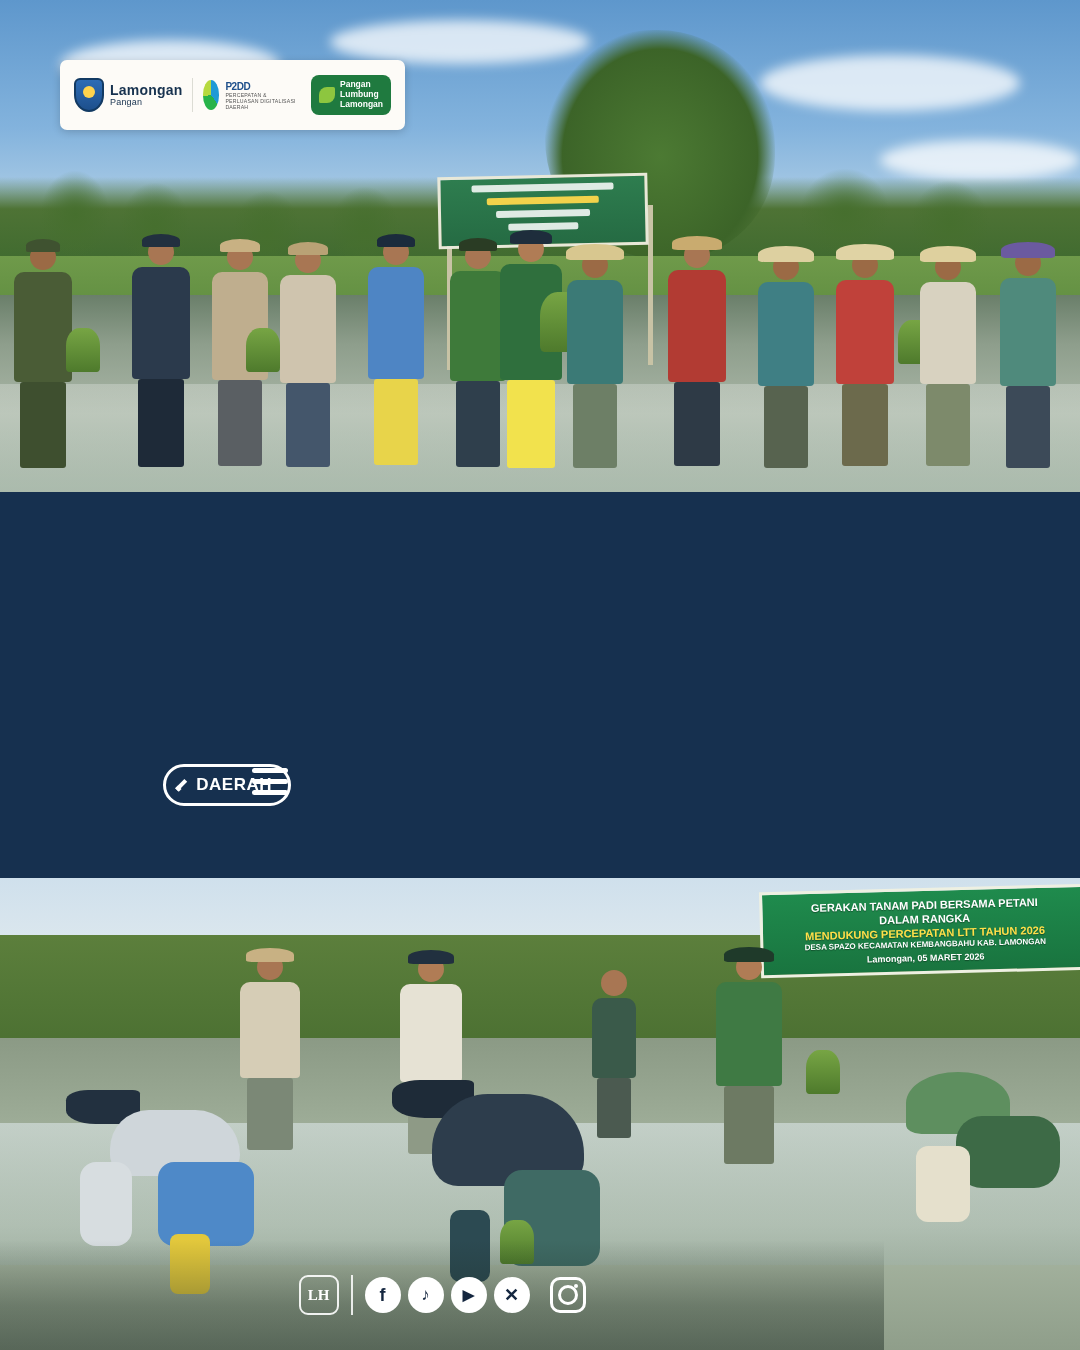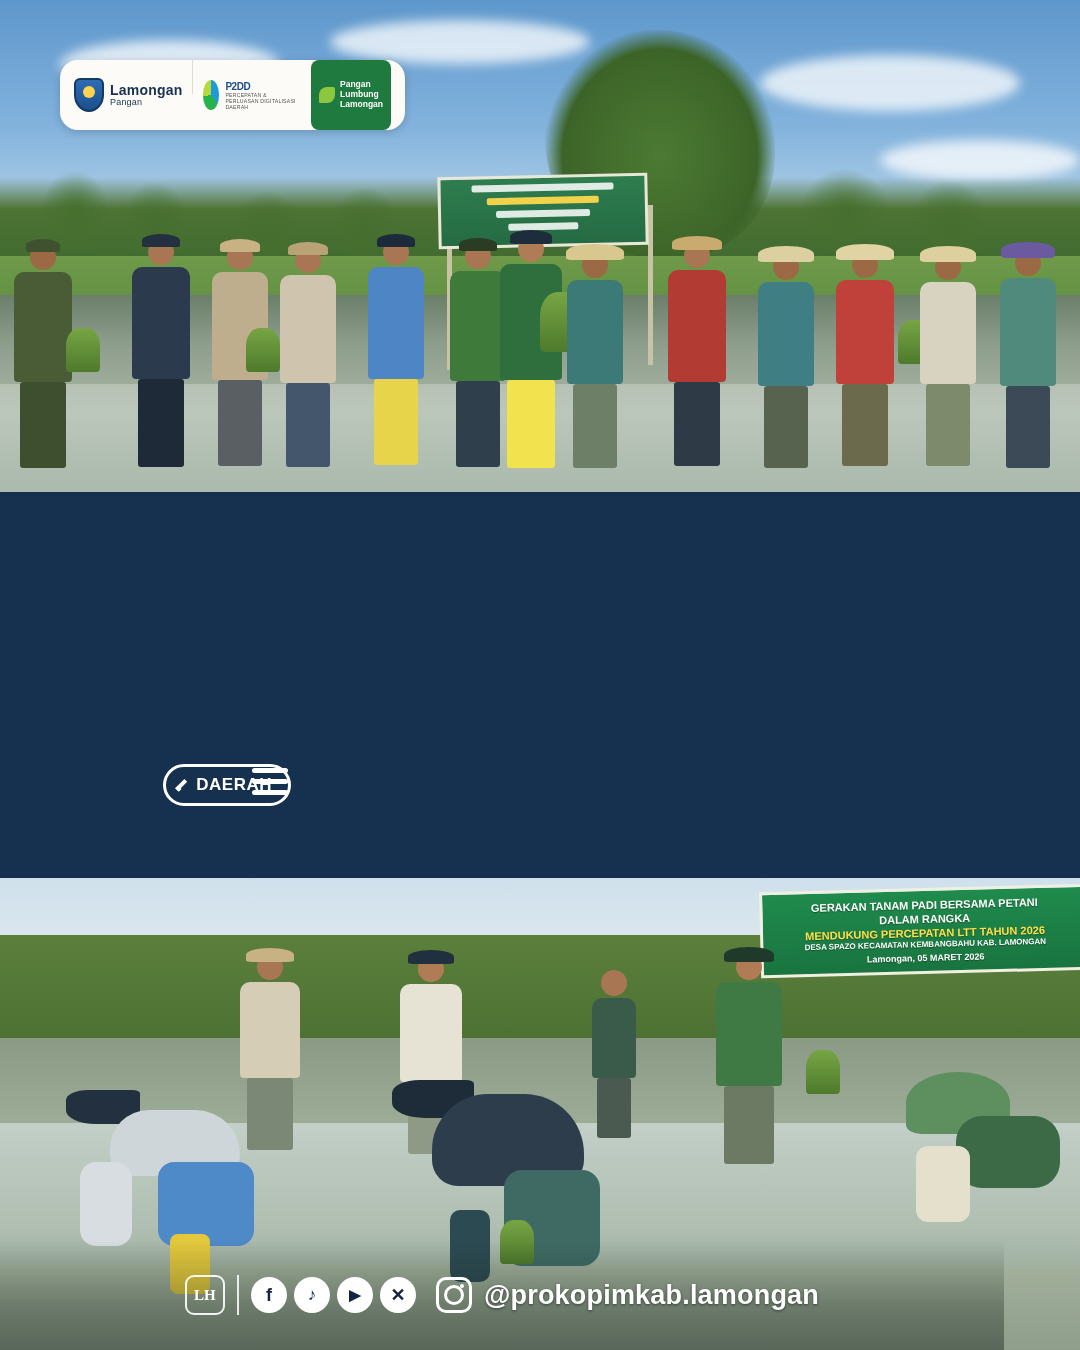--- a/index.html
+++ b/index.html
@@ -82,22 +82,22 @@
   .p-body { width:46px; border-radius:10px 10px 4px 4px; margin:2px auto 0; }
   .p-legs { width:36px; border-radius:3px; margin:0 auto; }
   .bundle { position:absolute; width:34px; height:44px; border-radius:40% 40% 10% 10%;
             background:linear-gradient(180deg,#77a544,#4e7a2c); }
 
   
   .logo-bar {
     position:absolute; left:60px; top:60px;
     width:345px; height:70px;
     background:#fdfbf7;
-    border-radius:18px;
-    display:flex; gap:10px;
+    border-radius:7px;
+    display:flex; align-items:center; gap:10px;
     padding:0 14px;
     box-shadow:0 2px 8px rgba(0,0,0,0.18);
   }
   .logo-item { display:flex; align-items:center; gap:6px; }
   .crest {
     width:30px; height:34px;
     background:linear-gradient(180deg,#2d6cb5,#1d4f8c);
     border:2px solid #123a63;
     border-radius:6px 6px 50% 50%;
     position:relative;
@@ -179,21 +179,21 @@
     padding:8px 10px;
     color:#fff;
     font-size:11px; font-weight:800; text-align:center; line-height:1.25;
     text-shadow:0 1px 1px rgba(0,0,0,.35);
   }
   .banner-bottom .yl { color:#ffe04a; }
   .banner-bottom .date { font-size:9px; font-weight:700; margin-top:3px; }
 
   
   .footer {
-    position:absolute; left:0; bottom:0; width:1004px; height:110px;
+    position:absolute; left:0; bottom:0; width:884px; height:110px;
     display:flex; align-items:center; justify-content:center; gap:12px;
     background:linear-gradient(180deg, rgba(20,35,25,0) 0%, rgba(25,40,30,0.35) 60%, rgba(20,35,28,0.45) 100%);
   }
   .f-mark {
     width:40px; height:40px; border-radius:9px;
     border:2px solid rgba(255,255,255,0.9);
     display:flex; align-items:center; justify-content:center;
     color:#fff; font-weight:800; font-size:15px; font-family:"Liberation Serif", serif;
   }
   .f-sep { width:2px; height:40px; background:rgba(255,255,255,0.85); }
@@ -458,17 +458,16 @@
     <div class="footer">
       <div class="f-mark">LH</div>
       <div class="f-sep"></div>
       <div class="social">
         <div class="sbadge">f</div>
         <div class="sbadge tiktok">♪</div>
         <div class="sbadge yt">▶</div>
         <div class="sbadge">✕</div>
       </div>
       <div class="ig-badge"></div>
-      <div class="handle">@prokopimkab.lamongan</div>
     </div>
   </div>
 
 </div>
 
 </body></html>

